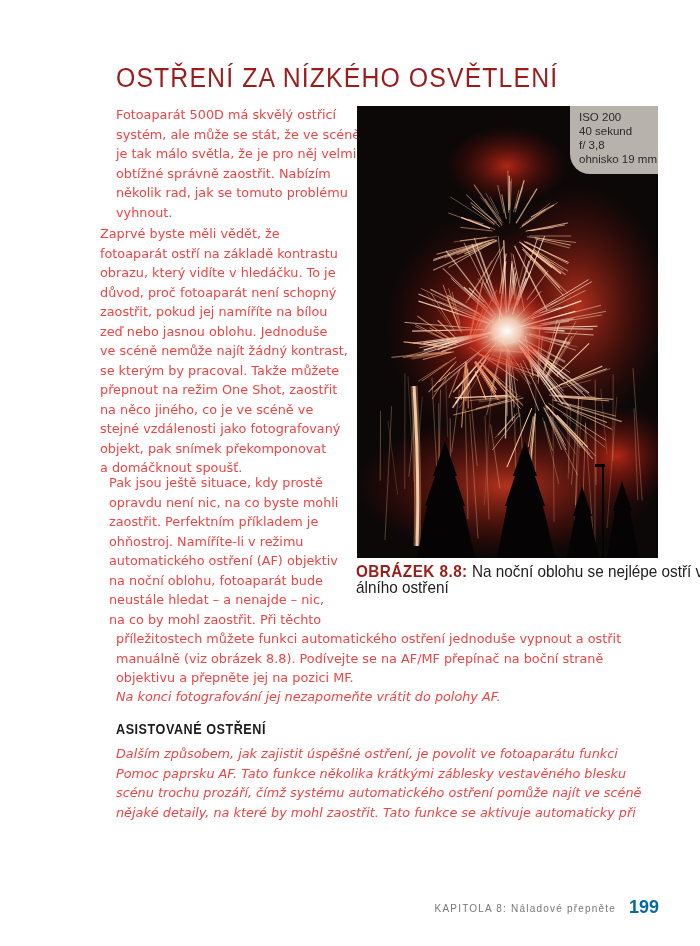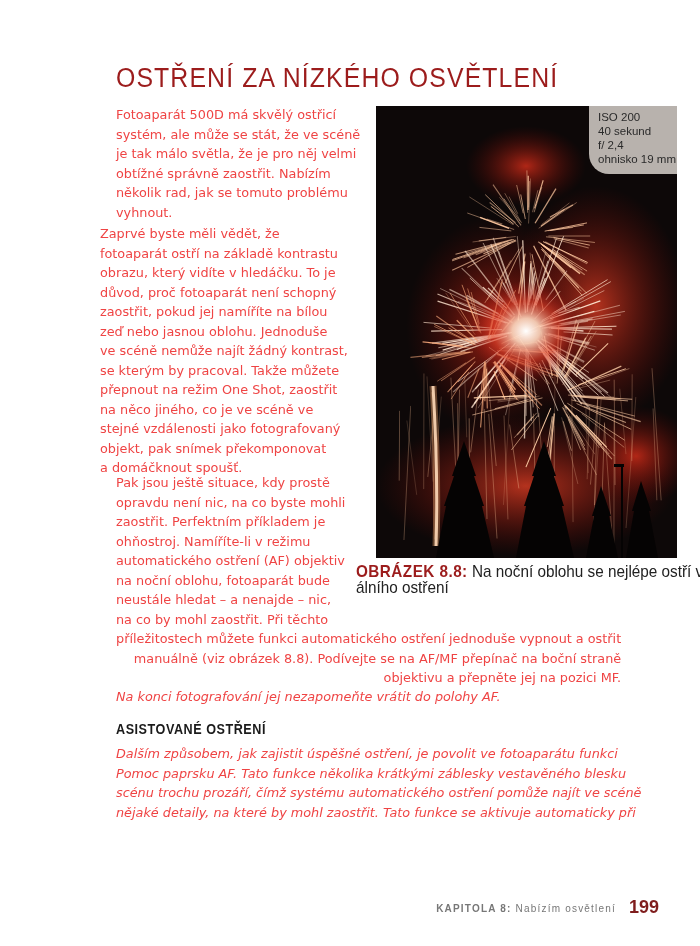--- a/index.html
+++ b/index.html
@@ -7,45 +7,45 @@
            font-family: "DejaVu Sans", sans-serif; color: #1a1a1a; }
     .title { position: absolute; left: 116px; top: 63px; margin: 0;
              font-family: "Liberation Sans", sans-serif; font-weight: normal;
              font-size: 27px; letter-spacing: 1.2px; color: #9c1c1c;
              transform: scaleX(0.92); transform-origin: left top; white-space: nowrap; }
     .para { position: absolute; margin: 0; font-size: 13px; line-height: 19.5px;
             color: #ef4444; font-family: "DejaVu Sans", sans-serif; }
     .para .ln { display: block; white-space: nowrap; transform-origin: left center; }
     .narrow .ln { transform: scaleX(0.985); }
     .wide .ln { transform: scaleX(0.985); }
-    .photo { position: absolute; left: 376px; top: 106px; width: 301px; height: 452px;
+    .photo { position: absolute; left: 357px; top: 106px; width: 301px; height: 452px;
              overflow: hidden; background: #0c4a6e; }
     .photo svg { display: block; }
     .exif { position: absolute; right: 0; top: 0; width: 88px; height: 68px;
             background: #b8b2ad; border-bottom-left-radius: 20px;
             padding: 4px 0 0 9px; box-sizing: border-box;
             font-family: "Liberation Sans", sans-serif; font-size: 11.5px; line-height: 14px;
             color: #2a2a2a; }
     .exif span { display: block; white-space: nowrap; }
     .caption { position: absolute; left: 356px; top: 564px; width: 310px;
                font-family: "Liberation Sans", sans-serif; font-size: 17px; line-height: 16px;
                color: #222; }
     .caption .label { color: #9c1c1c; font-weight: bold; letter-spacing: 0.5px; }
     .caption .ln { display: block; white-space: nowrap; transform: scaleX(0.9); transform-origin: left center; }
     .subhead { position: absolute; left: 116px; top: 721px; margin: 0;
                font-family: "Liberation Sans", sans-serif; font-size: 14px; font-weight: bold;
                letter-spacing: 0.6px; color: #1a1a1a; transform: scaleX(0.9); transform-origin: left top; }
     .footer { position: absolute; top: 897px; left: 0; width: 700px; height: 24px; }
     .footer .chapter { position: absolute; right: 84px; top: 6px;
                        font-family: "Liberation Sans", sans-serif; font-size: 10px;
                        letter-spacing: 1.2px; color: #777; white-space: nowrap; }
-    .footer .chapter b { font-weight: bold; }
+    .footer .chapter b { font-weight: normal; }
     .footer .pagenum { position: absolute; right: 41px; top: 0px;
                        font-family: "Liberation Sans", sans-serif; font-weight: bold;
-                       font-size: 18px; color: #7f1d1d; }
+                       font-size: 18px; color: #0369a1; }
   </style>
 </head>
 <body>
 
 <h1 class="title">OSTŘENÍ ZA NÍZKÉHO OSVĚTLENÍ</h1>
 
 <div class="para narrow" style="left:116px; top:105px;">
     <span class="ln">Fotoaparát 500D má skvělý ostřicí</span>
     <span class="ln">systém, ale může se stát, že ve scéně</span>
     <span class="ln">je tak málo světla, že je pro něj velmi</span>
@@ -61,31 +61,31 @@
     <span class="ln">zaostřit, pokud jej namíříte na bílou</span>
     <span class="ln">zeď nebo jasnou oblohu. Jednoduše</span>
     <span class="ln">ve scéně nemůže najít žádný kontrast,</span>
     <span class="ln">se kterým by pracoval. Takže můžete</span>
     <span class="ln">přepnout na režim One Shot, zaostřit</span>
     <span class="ln">na něco jiného, co je ve scéně ve</span>
     <span class="ln">stejné vzdálenosti jako fotografovaný</span>
     <span class="ln">objekt, pak snímek překomponovat</span>
     <span class="ln">a domáčknout spoušť.</span>
   </div>
-<div class="para narrow" style="left:116px; top:473px;">
+<div class="para narrow" style="left:109px; top:473px;">
     <span class="ln">Pak jsou ještě situace, kdy prostě</span>
     <span class="ln">opravdu není nic, na co byste mohli</span>
     <span class="ln">zaostřit. Perfektním příkladem je</span>
     <span class="ln">ohňostroj. Namíříte-li v režimu</span>
     <span class="ln">automatického ostření (AF) objektiv</span>
     <span class="ln">na noční oblohu, fotoaparát bude</span>
     <span class="ln">neustále hledat – a nenajde – nic,</span>
     <span class="ln">na co by mohl zaostřit. Při těchto</span>
   </div>
-<div class="para wide" style="left:116px; top:629px;text-align:right;">
+<div class="para wide" style="left:116px; top:629px;">
     <span class="ln">příležitostech můžete funkci automatického ostření jednoduše vypnout a ostřit</span>
     <span class="ln">manuálně (viz obrázek 8.8). Podívejte se na AF/MF přepínač na boční straně</span>
     <span class="ln">objektivu a přepněte jej na pozici MF.</span>
   </div>
 <div class="para wide" style="left:116px; top:687px;font-style:italic;">
     <span class="ln">Na konci fotografování jej nezapomeňte vrátit do polohy AF.</span>
   </div>
 
 <h2 class="subhead">ASISTOVANÉ OSTŘENÍ</h2>
 <div class="para wide" style="left:116px; top:744px;font-style:italic;">
@@ -469,26 +469,26 @@
       <path d="M140 452 L150 400 L148 400 L158 370 L156 370 L168 335 L180 370 L178 370 L188 400 L186 400 L198 452 Z"></path>
       <path d="M210 452 L218 410 L216 410 L225 380 L235 410 L233 410 L242 452 Z"></path>
       <path d="M250 452 L258 405 L256 405 L265 375 L275 405 L273 405 L282 452 Z"></path>
       <rect x="245" y="360" width="2" height="92"></rect>
       <rect x="238" y="358" width="10" height="3"></rect>
     </g>
   </svg>
   <div class="exif">
     <span>ISO 200</span>
     <span>40 sekund</span>
-    <span>f/ 2,4</span>
+    <span>f/ 3,8</span>
     <span>ohnisko 19 mm</span>
   </div>
 </div>
 
 <div class="caption">
   <span class="ln"><span class="label">OBRÁZEK 8.8:</span><span> Na noční oblohu se nejlépe ostří v režimu manu-</span></span>
   <span class="ln">álního ostření</span>
 </div>
 
 <div class="footer">
-  <span class="chapter"><b>KAPITOLA 8:</b><span> Nabízím osvětlení</span></span>
+  <span class="chapter"><b>KAPITOLA 8:</b><span> Náladové přepněte</span></span>
   <span class="pagenum">199</span>
 </div>
 
 </body></html>

